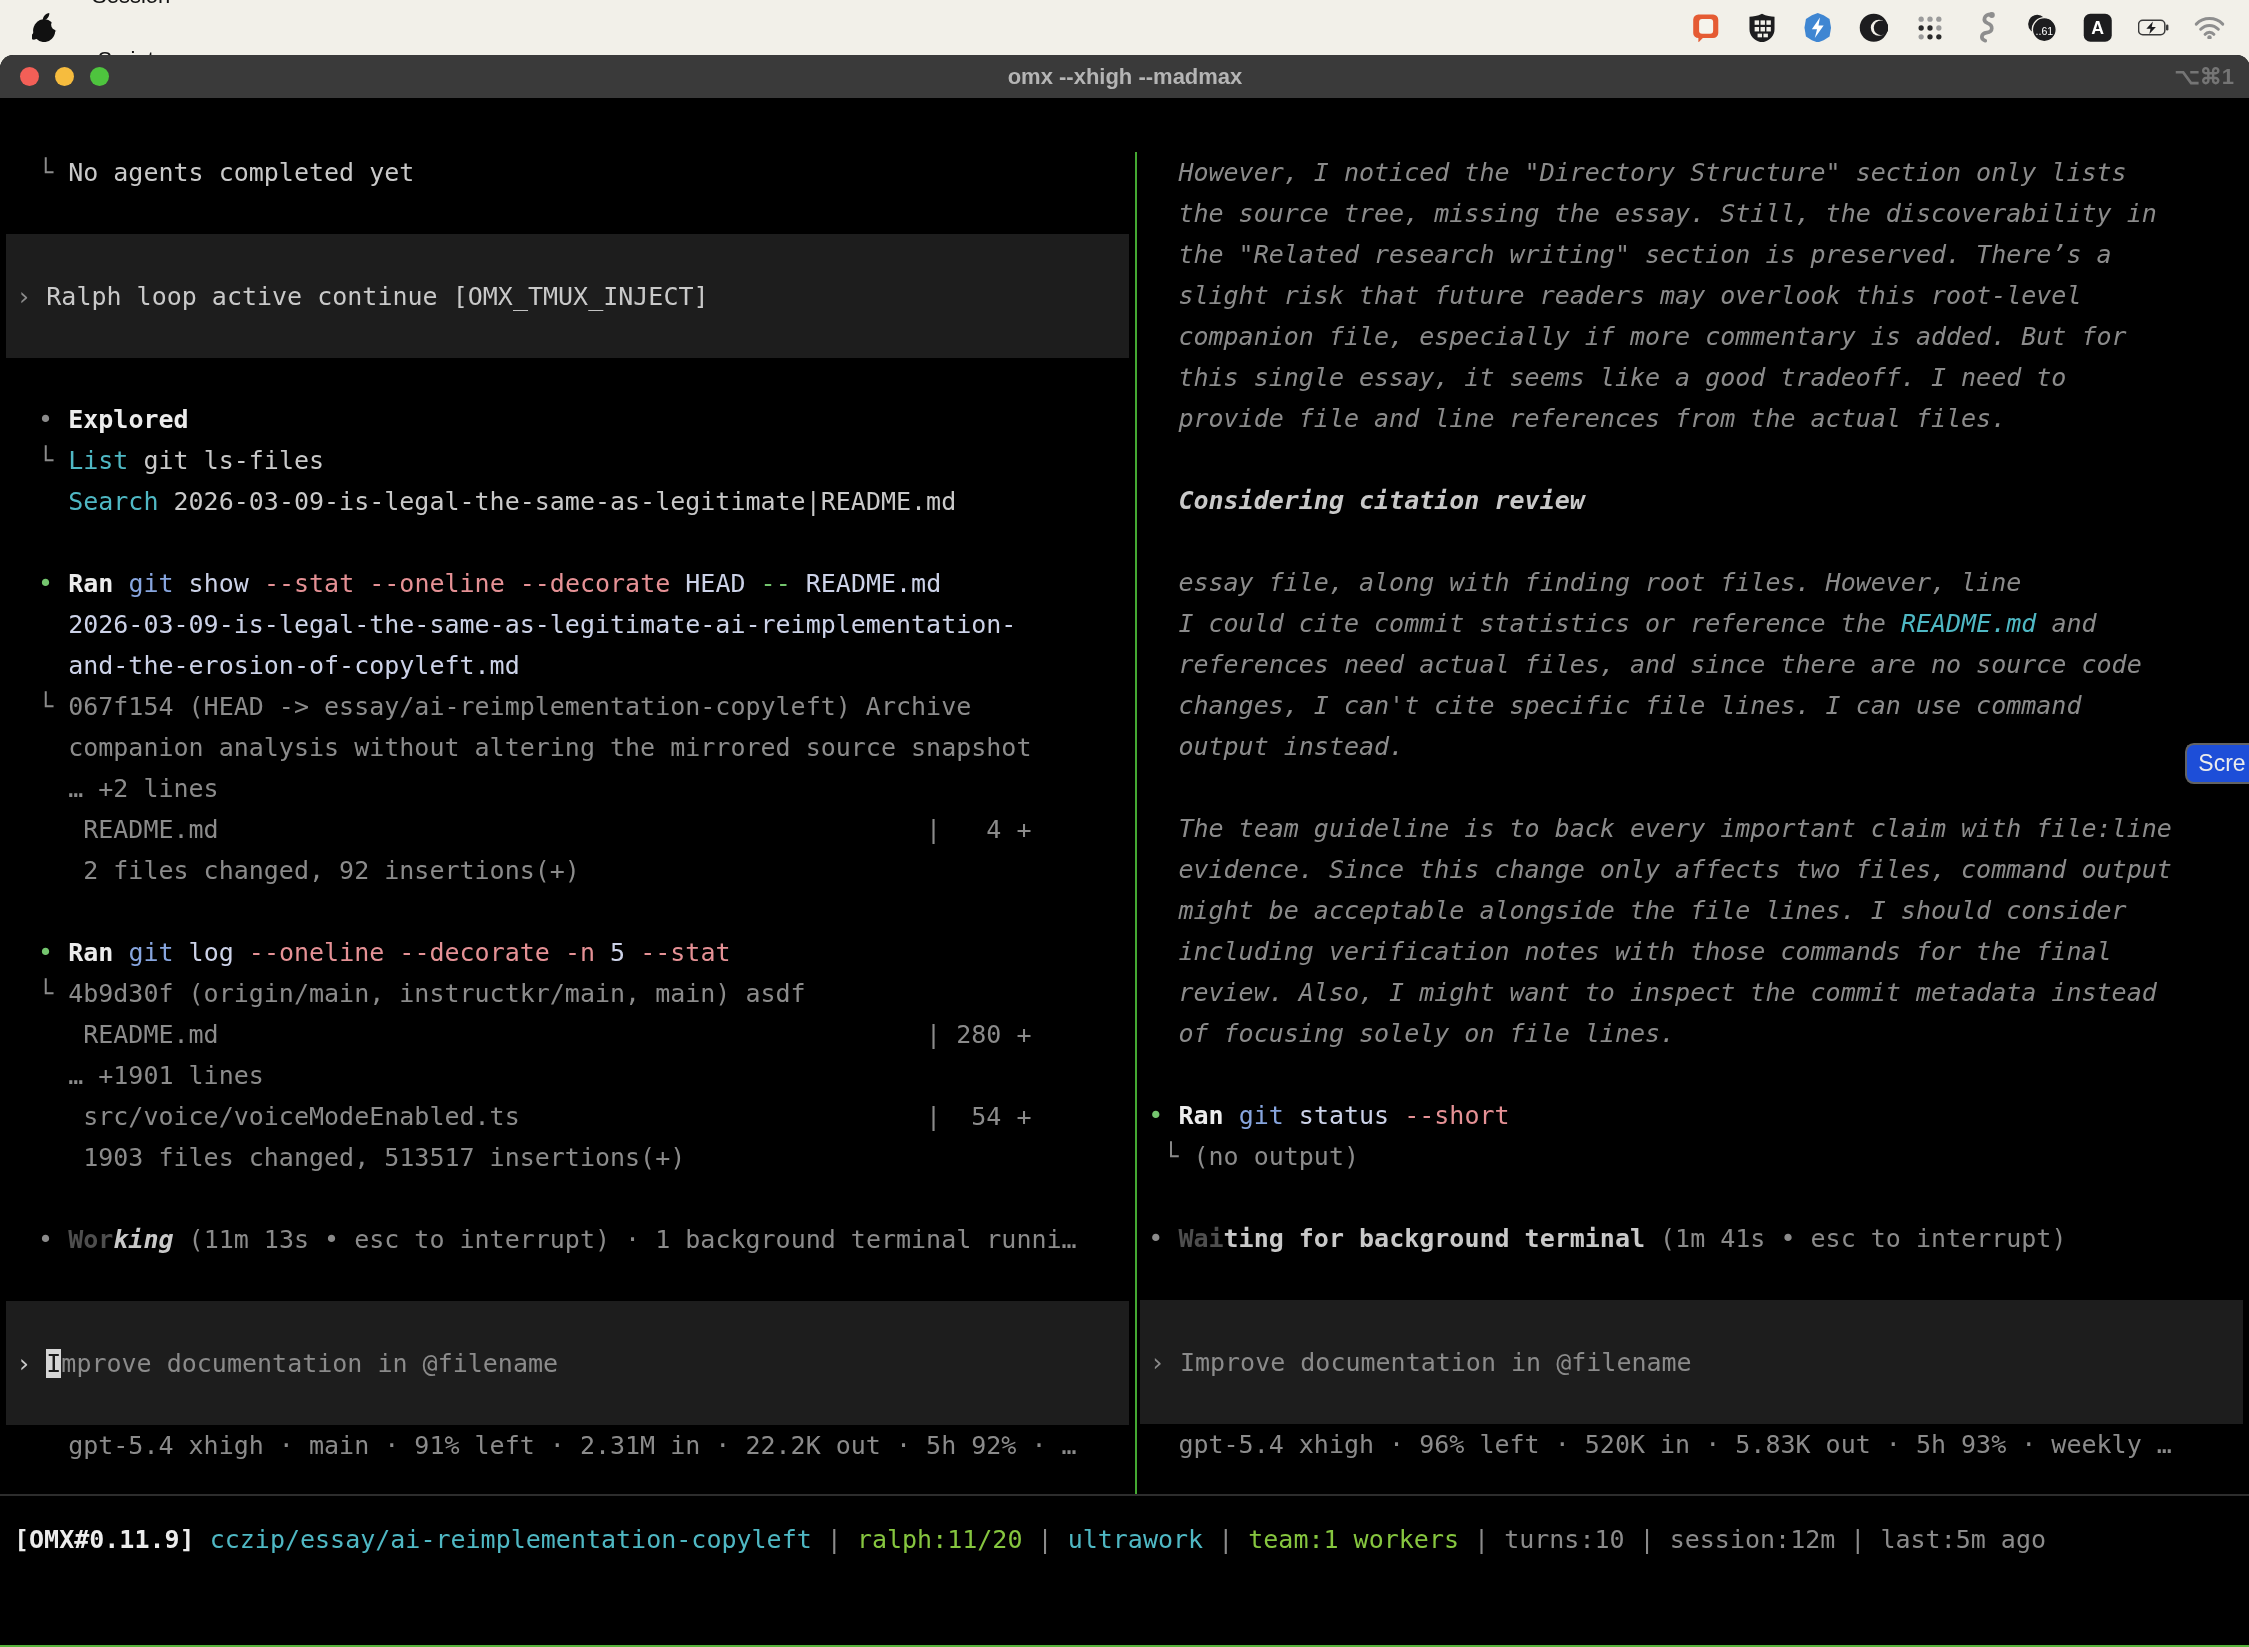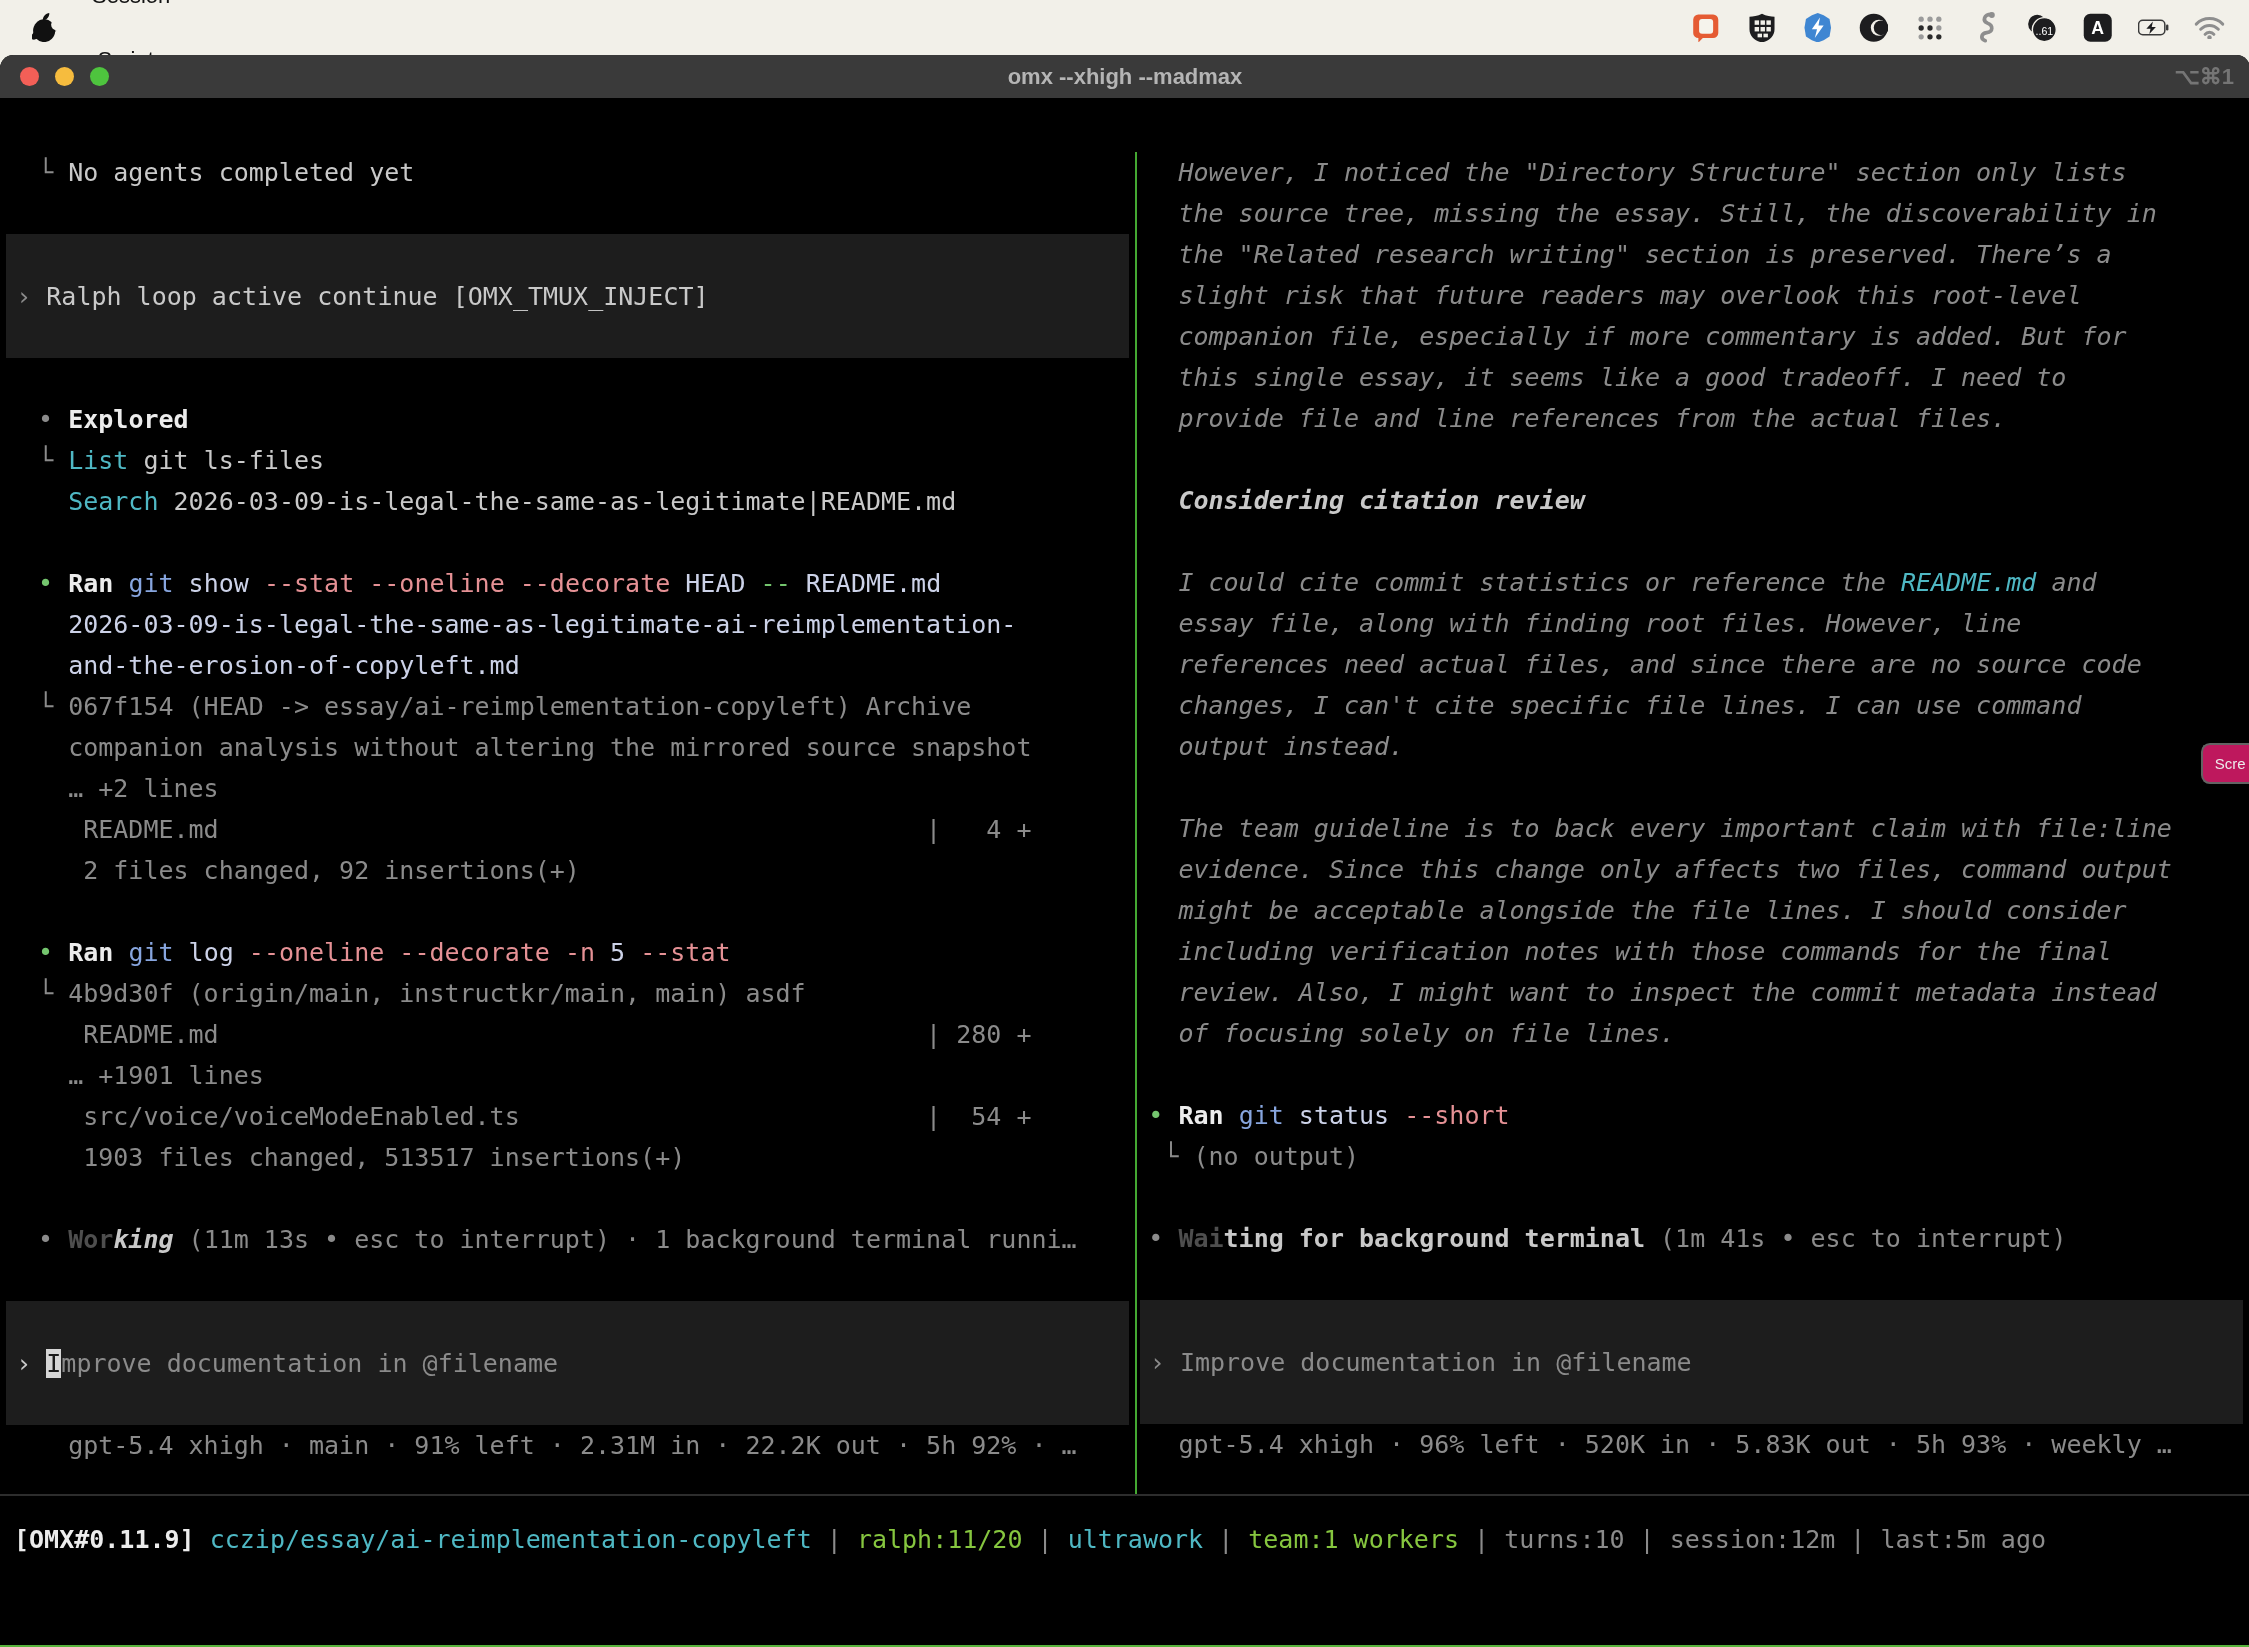--- a/index.html
+++ b/index.html
@@ -45,23 +45,23 @@
   .hsep { position:absolute; left:0; top:1342px; width:2250px; height:1.5px; background:#2d2d2d; }
 
   .omxbar { position:absolute; left:0; top:1367px; width:2250px; height:41px; line-height:41px;
     white-space:pre; padding-left:14px; }
 
   .tmuxbar { position:absolute; left:0; top:1493px; width:2250px; height:46px; background:#57b33c;
     color:#0b0b0b; display:flex; align-items:center; justify-content:space-between;
     padding:0 7.4px; font-weight:bold; white-space:pre; }
 
   
-  .overlay-tab { position:absolute; right:0px; top:591px; height:41px; background:#be185d;
+  .overlay-tab { position:absolute; right:0px; top:591px; height:41px; background:#1d4ed8;
     border:2.2px solid #636363; border-right:none; border-radius:8.9px 0 0 8.9px;
-    color:#ececec; font-family:"Liberation Sans", sans-serif; font-size:15px;
+    color:#ececec; font-family:"Liberation Sans", sans-serif; font-size:23px;
     display:flex; align-items:center; padding:0 4.4px 0 11.8px;margin-left:44px; }
 </style>
 </head>
 <body>
 
 <div class="menubar">
   <svg class="apple" viewBox="0 0 34 40">
     <path fill="#111" d="M23.5 0c.3 2.6-.8 5.1-2.3 6.9-1.6 1.9-4.1 3.3-6.5 3.1-.3-2.5.9-5.1 2.4-6.8C18.7 1.3 21.4.1 23.5 0z"></path>
     <path fill="#111" d="M33 29.4c-1.2 2.7-1.8 3.9-3.4 6.3-2.2 3.3-5.3 7.5-9.1 7.5-3.4 0-4.3-2.2-8.9-2.2-4.6 0-5.6 2.2-9 2.2C-1.2 43.2-4 39.5-6.2 36.2l6.4-.1C2.5 32.9 5.3 30 9 30c3.5 0 4.6 2.2 8.9 2.2 4.3 0 5.3-2.2 8.9-2.2 3.3 0 6.2 2.7 6.2-.6z" transform="translate(0,-7)"></path>
     <ellipse cx="16.5" cy="24" rx="15" ry="15.5" fill="#111"></ellipse>
@@ -220,22 +220,22 @@
         <div class="trow"><span style="color: rgb(139, 139, 139); font-style: italic;">  However, I noticed the "Directory Structure" section only lists</span></div>
         <div class="trow"><span style="color: rgb(139, 139, 139); font-style: italic;">  the source tree, missing the essay. Still, the discoverability in</span></div>
         <div class="trow"><span style="color: rgb(139, 139, 139); font-style: italic;">  the "Related research writing" section is preserved. There’s a</span></div>
         <div class="trow"><span style="color: rgb(139, 139, 139); font-style: italic;">  slight risk that future readers may overlook this root-level</span></div>
         <div class="trow"><span style="color: rgb(139, 139, 139); font-style: italic;">  companion file, especially if more commentary is added. But for</span></div>
         <div class="trow"><span style="color: rgb(139, 139, 139); font-style: italic;">  this single essay, it seems like a good tradeoff. I need to</span></div>
         <div class="trow"><span style="color: rgb(139, 139, 139); font-style: italic;">  provide file and line references from the actual files.</span></div>
         <div class="trow"></div>
         <div class="trow"><span style="color: rgb(201, 201, 201); font-weight: bold; font-style: italic;">  Considering citation review</span></div>
         <div class="trow"></div>
+        <div class="trow"><span style="color: rgb(139, 139, 139); font-style: italic;">  essay file, along with finding root files. However, line</span></div>
         <div class="trow"><span style="color: rgb(139, 139, 139); font-style: italic;">  I could cite commit statistics or reference the </span><span style="color: rgb(79, 184, 196); font-style: italic;">README.md</span><span style="color: rgb(139, 139, 139); font-style: italic;"> and</span></div>
-        <div class="trow"><span style="color: rgb(139, 139, 139); font-style: italic;">  essay file, along with finding root files. However, line</span></div>
         <div class="trow"><span style="color: rgb(139, 139, 139); font-style: italic;">  references need actual files, and since there are no source code</span></div>
         <div class="trow"><span style="color: rgb(139, 139, 139); font-style: italic;">  changes, I can't cite specific file lines. I can use command</span></div>
         <div class="trow"><span style="color: rgb(139, 139, 139); font-style: italic;">  output instead.</span></div>
         <div class="trow"></div>
         <div class="trow"><span style="color: rgb(139, 139, 139); font-style: italic;">  The team guideline is to back every important claim with file:line</span></div>
         <div class="trow"><span style="color: rgb(139, 139, 139); font-style: italic;">  evidence. Since this change only affects two files, command output</span></div>
         <div class="trow"><span style="color: rgb(139, 139, 139); font-style: italic;">  might be acceptable alongside the file lines. I should consider</span></div>
         <div class="trow"><span style="color: rgb(139, 139, 139); font-style: italic;">  including verification notes with those commands for the final</span></div>
         <div class="trow"><span style="color: rgb(139, 139, 139); font-style: italic;">  review. Also, I might want to inspect the commit metadata instead</span></div>
         <div class="trow"><span style="color: rgb(139, 139, 139); font-style: italic;">  of focusing solely on file lines.</span></div>

